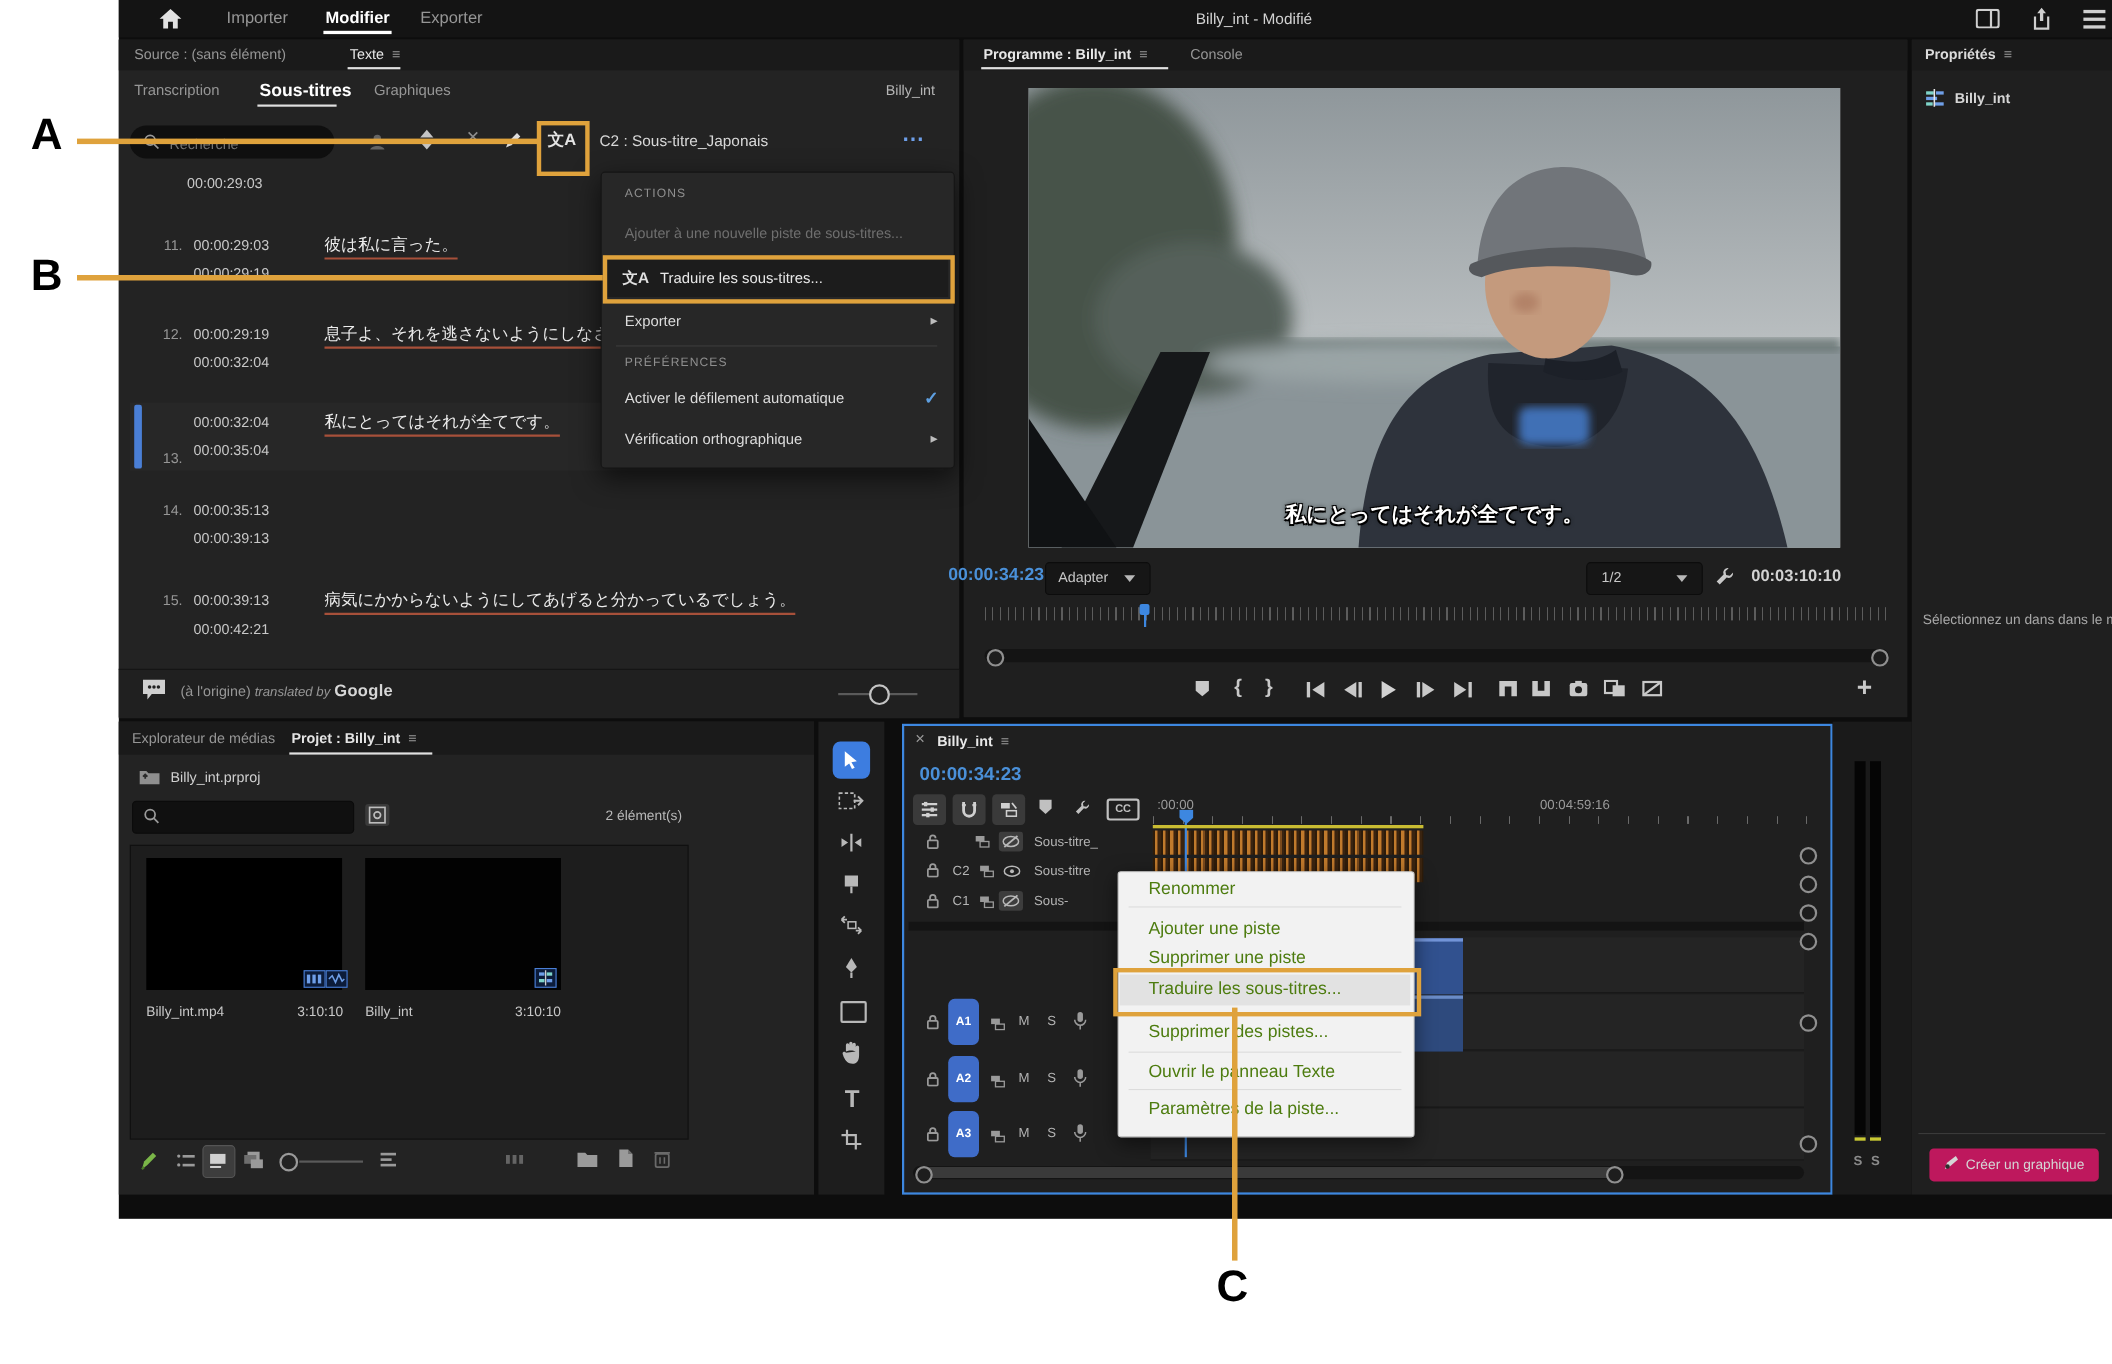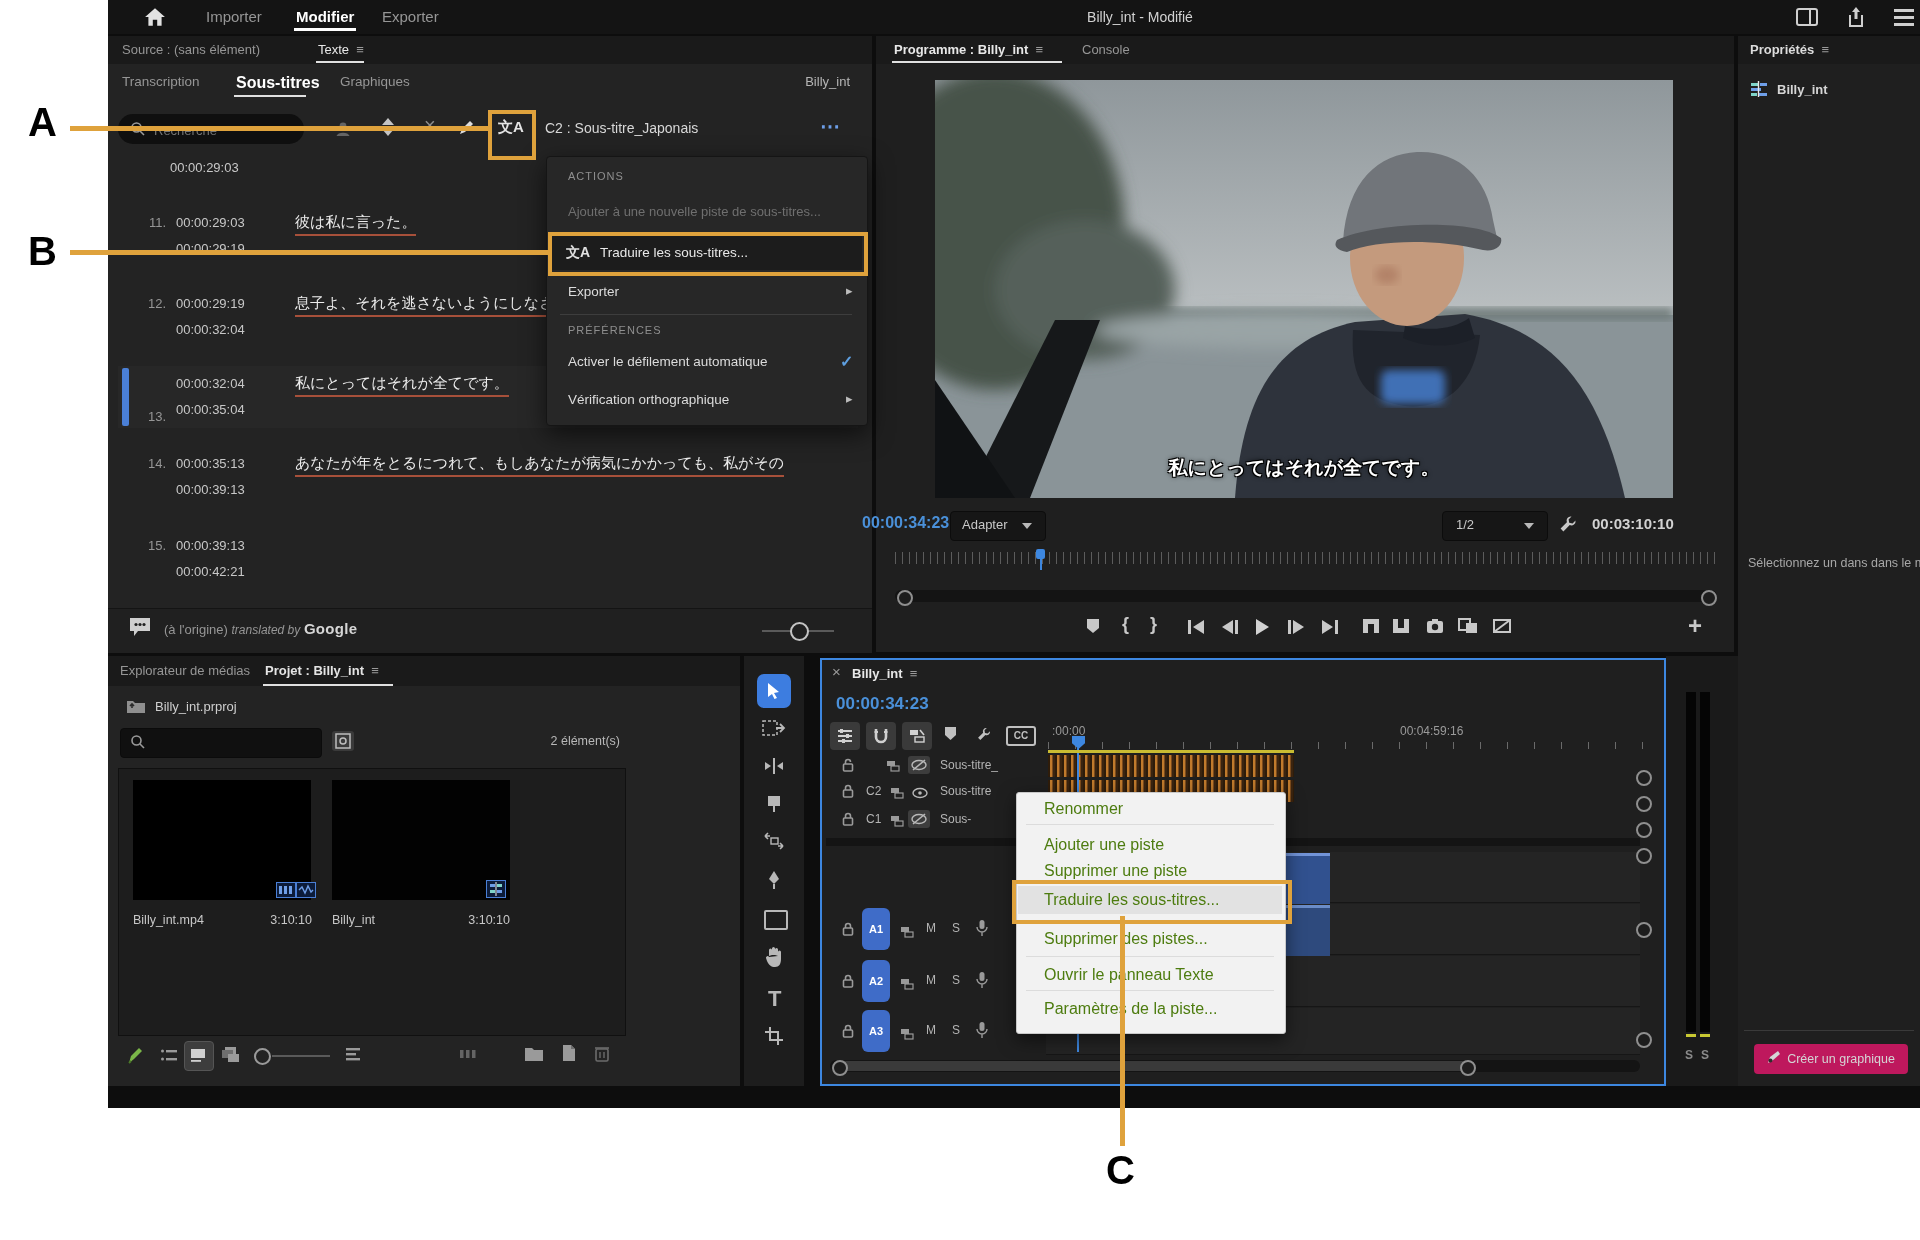--- a/index.html
+++ b/index.html
@@ -123,25 +123,25 @@
   <div class="p" style="left:118px;top:366px;width:740px;height:62px;background:#272727;"></div>
   <div class="p" style="left:122px;top:368px;width:7px;height:58px;background:#4a7fd6;border-radius:2px;"></div>
   <div class="p txt dim" style="left:140px;top:376px;width:26px;text-align:right;margin-top:33px;">13.</div>
   <div class="p txt" style="left:176px;top:376px;">00:00:32:04</div>
   <div class="p txt" style="left:176px;top:402px;">00:00:35:04</div>
   <div class="p jp" style="left:295px;top:374px;">私にとってはそれが全てです。</div>
 
   <div class="p txt dim" style="left:140px;top:456px;width:26px;text-align:right;">14.</div>
   <div class="p txt" style="left:176px;top:456px;">00:00:35:13</div>
   <div class="p txt" style="left:176px;top:482px;">00:00:39:13</div>
-  <div class="p jp" style="left:295px;top:454px;">あなたが年をとるにつれて、もしあなたが病気にかかっても、私がその</div>
 
   <div class="p txt dim" style="left:140px;top:538px;width:26px;text-align:right;">15.</div>
   <div class="p txt" style="left:176px;top:538px;">00:00:39:13</div>
   <div class="p txt" style="left:176px;top:564px;">00:00:42:21</div>
+  <div class="p jp" style="left:295px;top:536px;">病気にかからないようにしてあげると分かっているでしょう。</div>
 
   <div class="p" style="left:108px;top:608px;width:764px;height:44px;background:#202020;border-top:1px solid #141414;"></div>
   <div class="p" style="left:128px;top:616px;">
     <svg width="24" height="22" viewBox="0 0 24 22">
         <path d="M2 2 h20 v13 h-12 l-4 5 v-5 h-4 Z" fill="#cfcfcf" rx="2"></path>
         <circle cx="8" cy="8.5" r="1.6" fill="#202020"></circle>
         <circle cx="12" cy="8.5" r="1.6" fill="#202020"></circle>
         <circle cx="16" cy="8.5" r="1.6" fill="#202020"></circle>
       </svg>
   </div>

